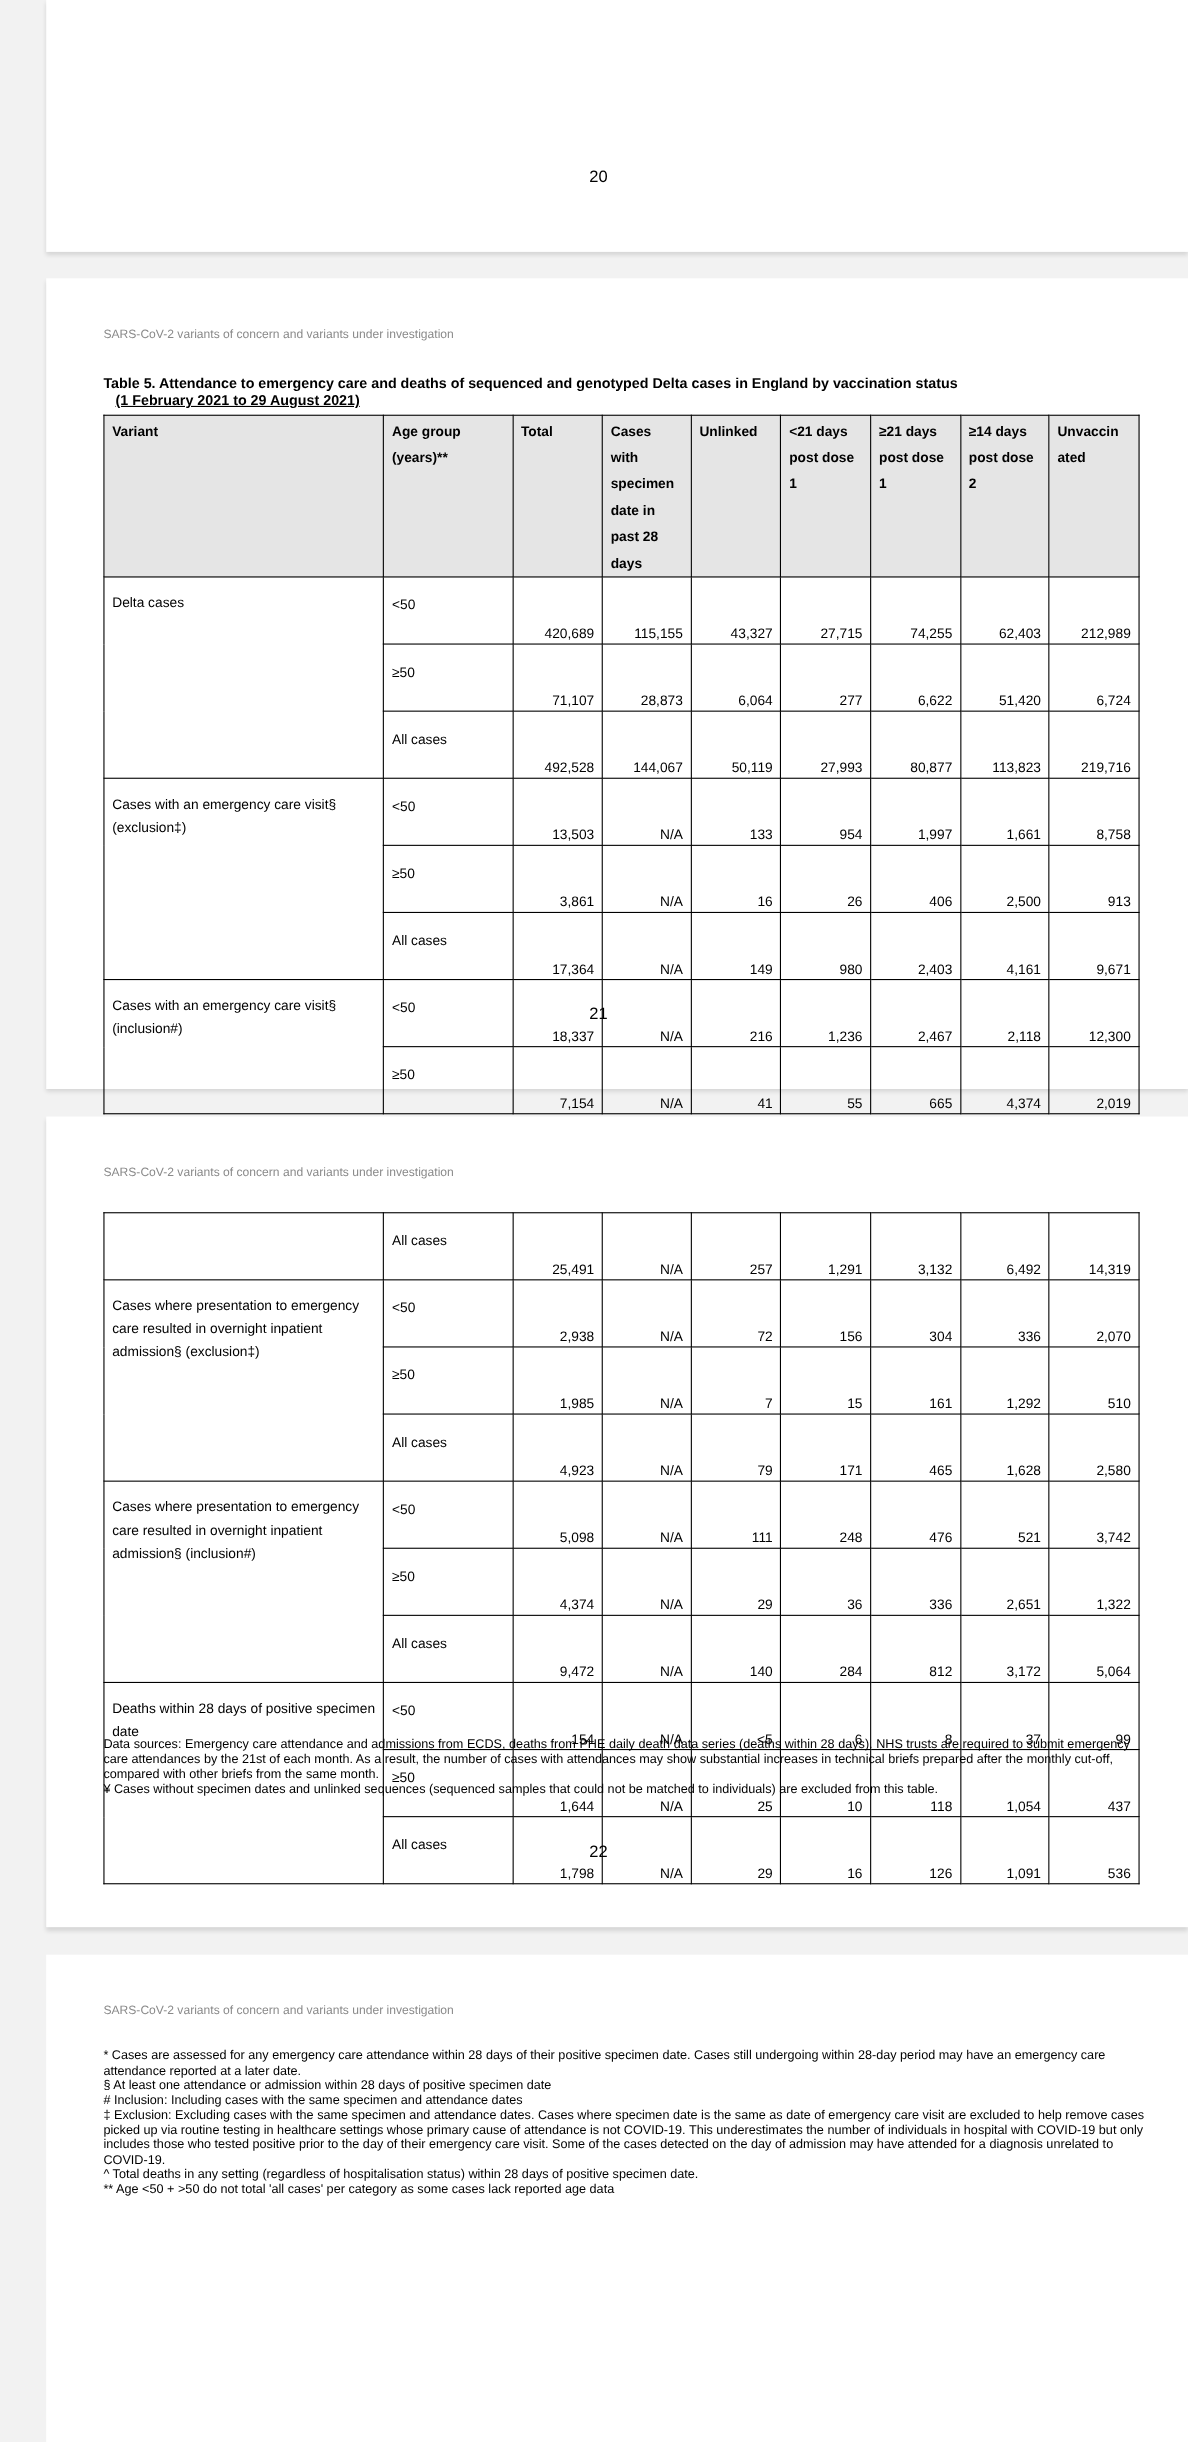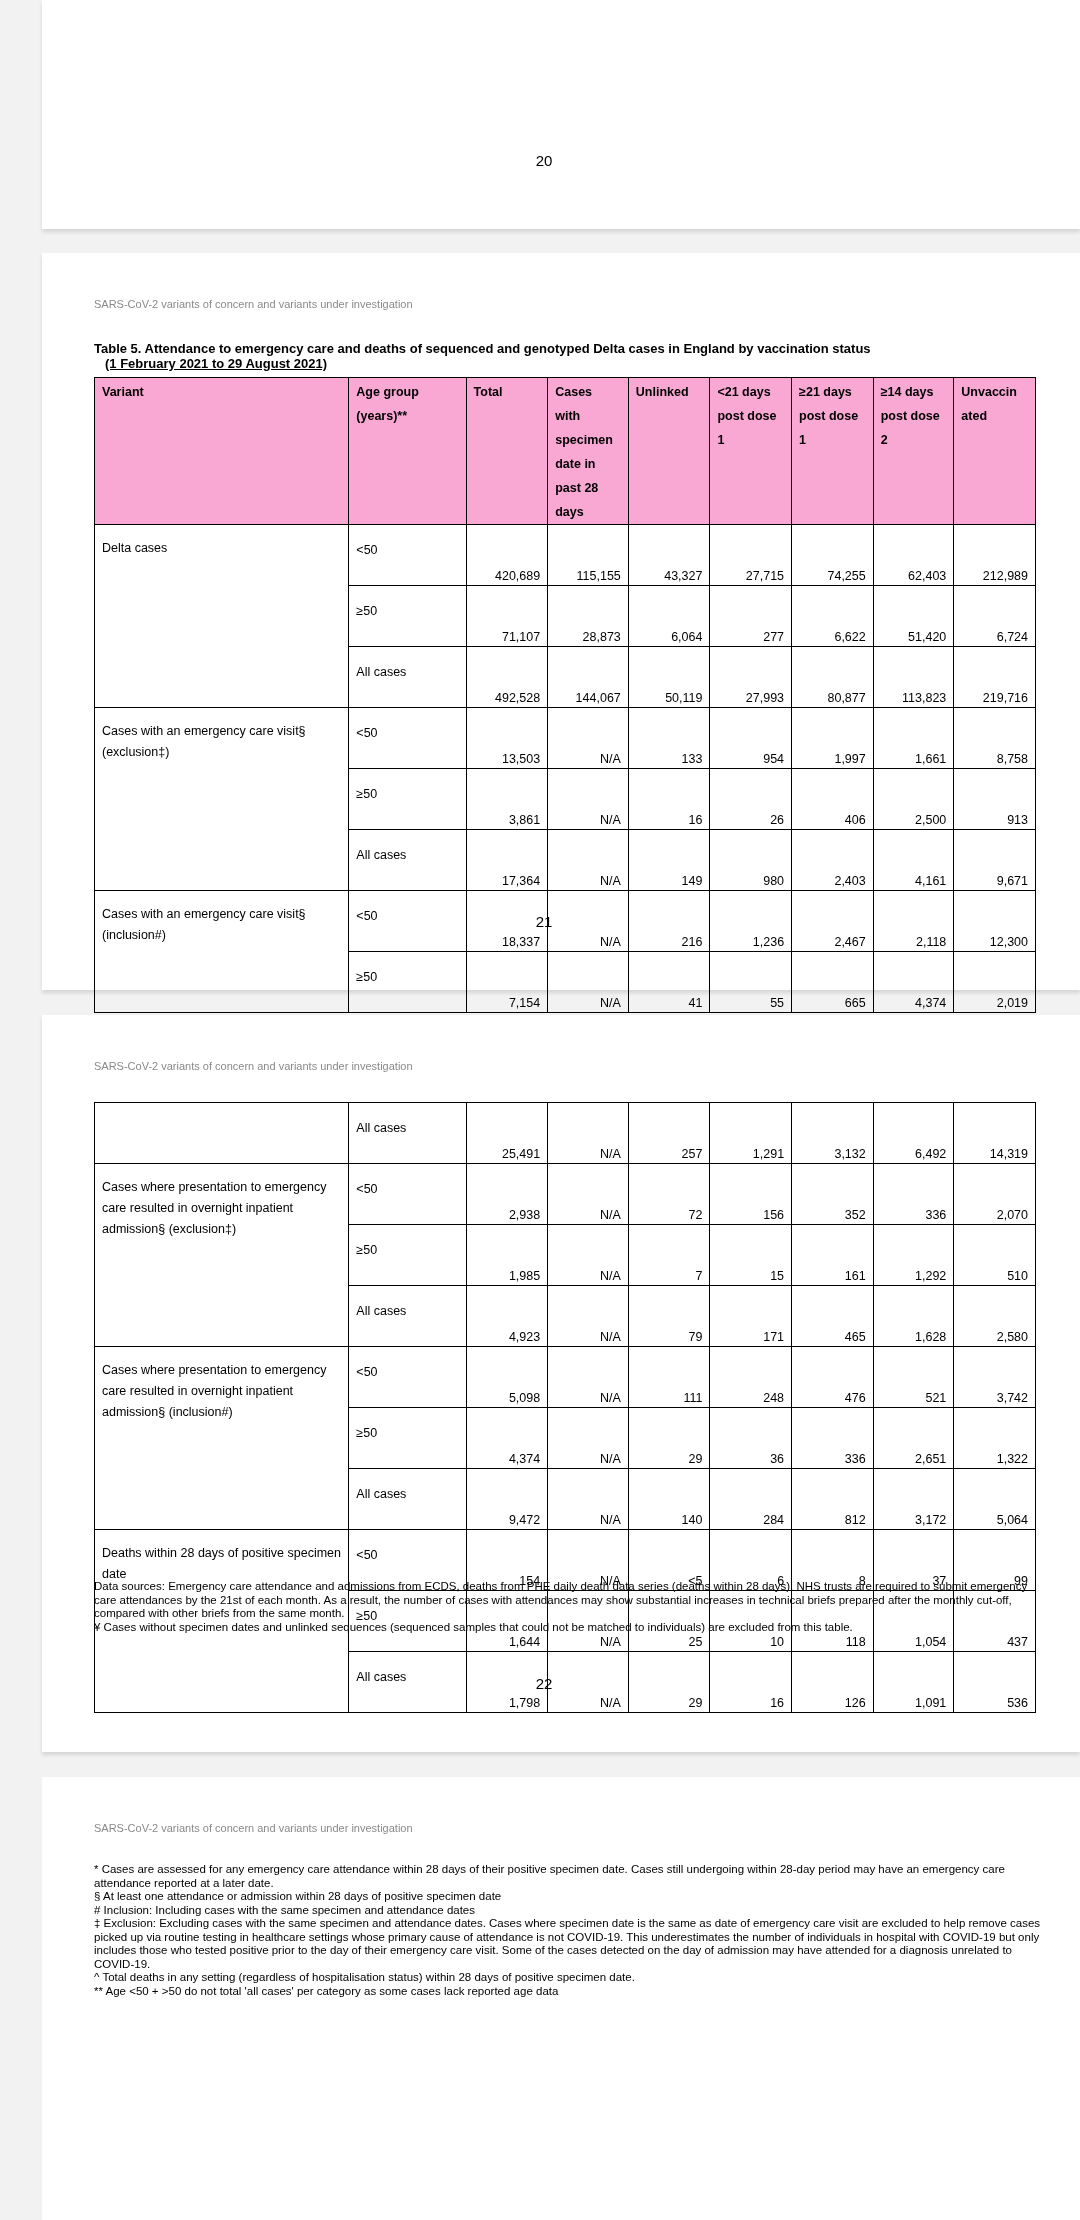--- a/index.html
+++ b/index.html
@@ -24,21 +24,21 @@
     line-height:15px;
   }
   table.dt {
     position:absolute; left:52px; border-collapse:collapse; table-layout:fixed;
     font-size:12.5px;
   }
   table.dt td, table.dt th {
     border:1px solid #000; padding:0 7px; vertical-align:top;
   }
   table.dt th {
-    background:#f9a8d4; font-weight:bold; text-align:left; line-height:24px;
+    background:#e5e5e5; font-weight:bold; text-align:left; line-height:24px;
     padding-top:2px; height:116px;
   }
   table.dt td.lab { padding-top:13px; line-height:21px; }
   table.dt td.age { padding-top:18px; height:42px; }
   table.dt td.num { text-align:right; vertical-align:bottom; padding-bottom:2px; }
   .notes {
     position:absolute; left:52px; width:950px; font-size:11.5px; line-height:13.5px;
   }
   .notes p { margin:0; }
 </style>
@@ -208,21 +208,21 @@
           <td class="num">6,492</td>
           <td class="num">14,319</td>
         </tr>
         <tr>
           <td class="lab" rowspan="3">Cases where presentation to emergency care resulted in overnight inpatient admission§ (exclusion‡)</td>
           <td class="age">&lt;50</td>
           <td class="num">2,938</td>
           <td class="num">N/A</td>
           <td class="num">72</td>
           <td class="num">156</td>
-          <td class="num">352</td>
+          <td class="num">304</td>
           <td class="num">336</td>
           <td class="num">2,070</td>
         </tr>
         <tr>
           <td class="age">≥50</td>
           <td class="num">1,985</td>
           <td class="num">N/A</td>
           <td class="num">7</td>
           <td class="num">15</td>
           <td class="num">161</td>

